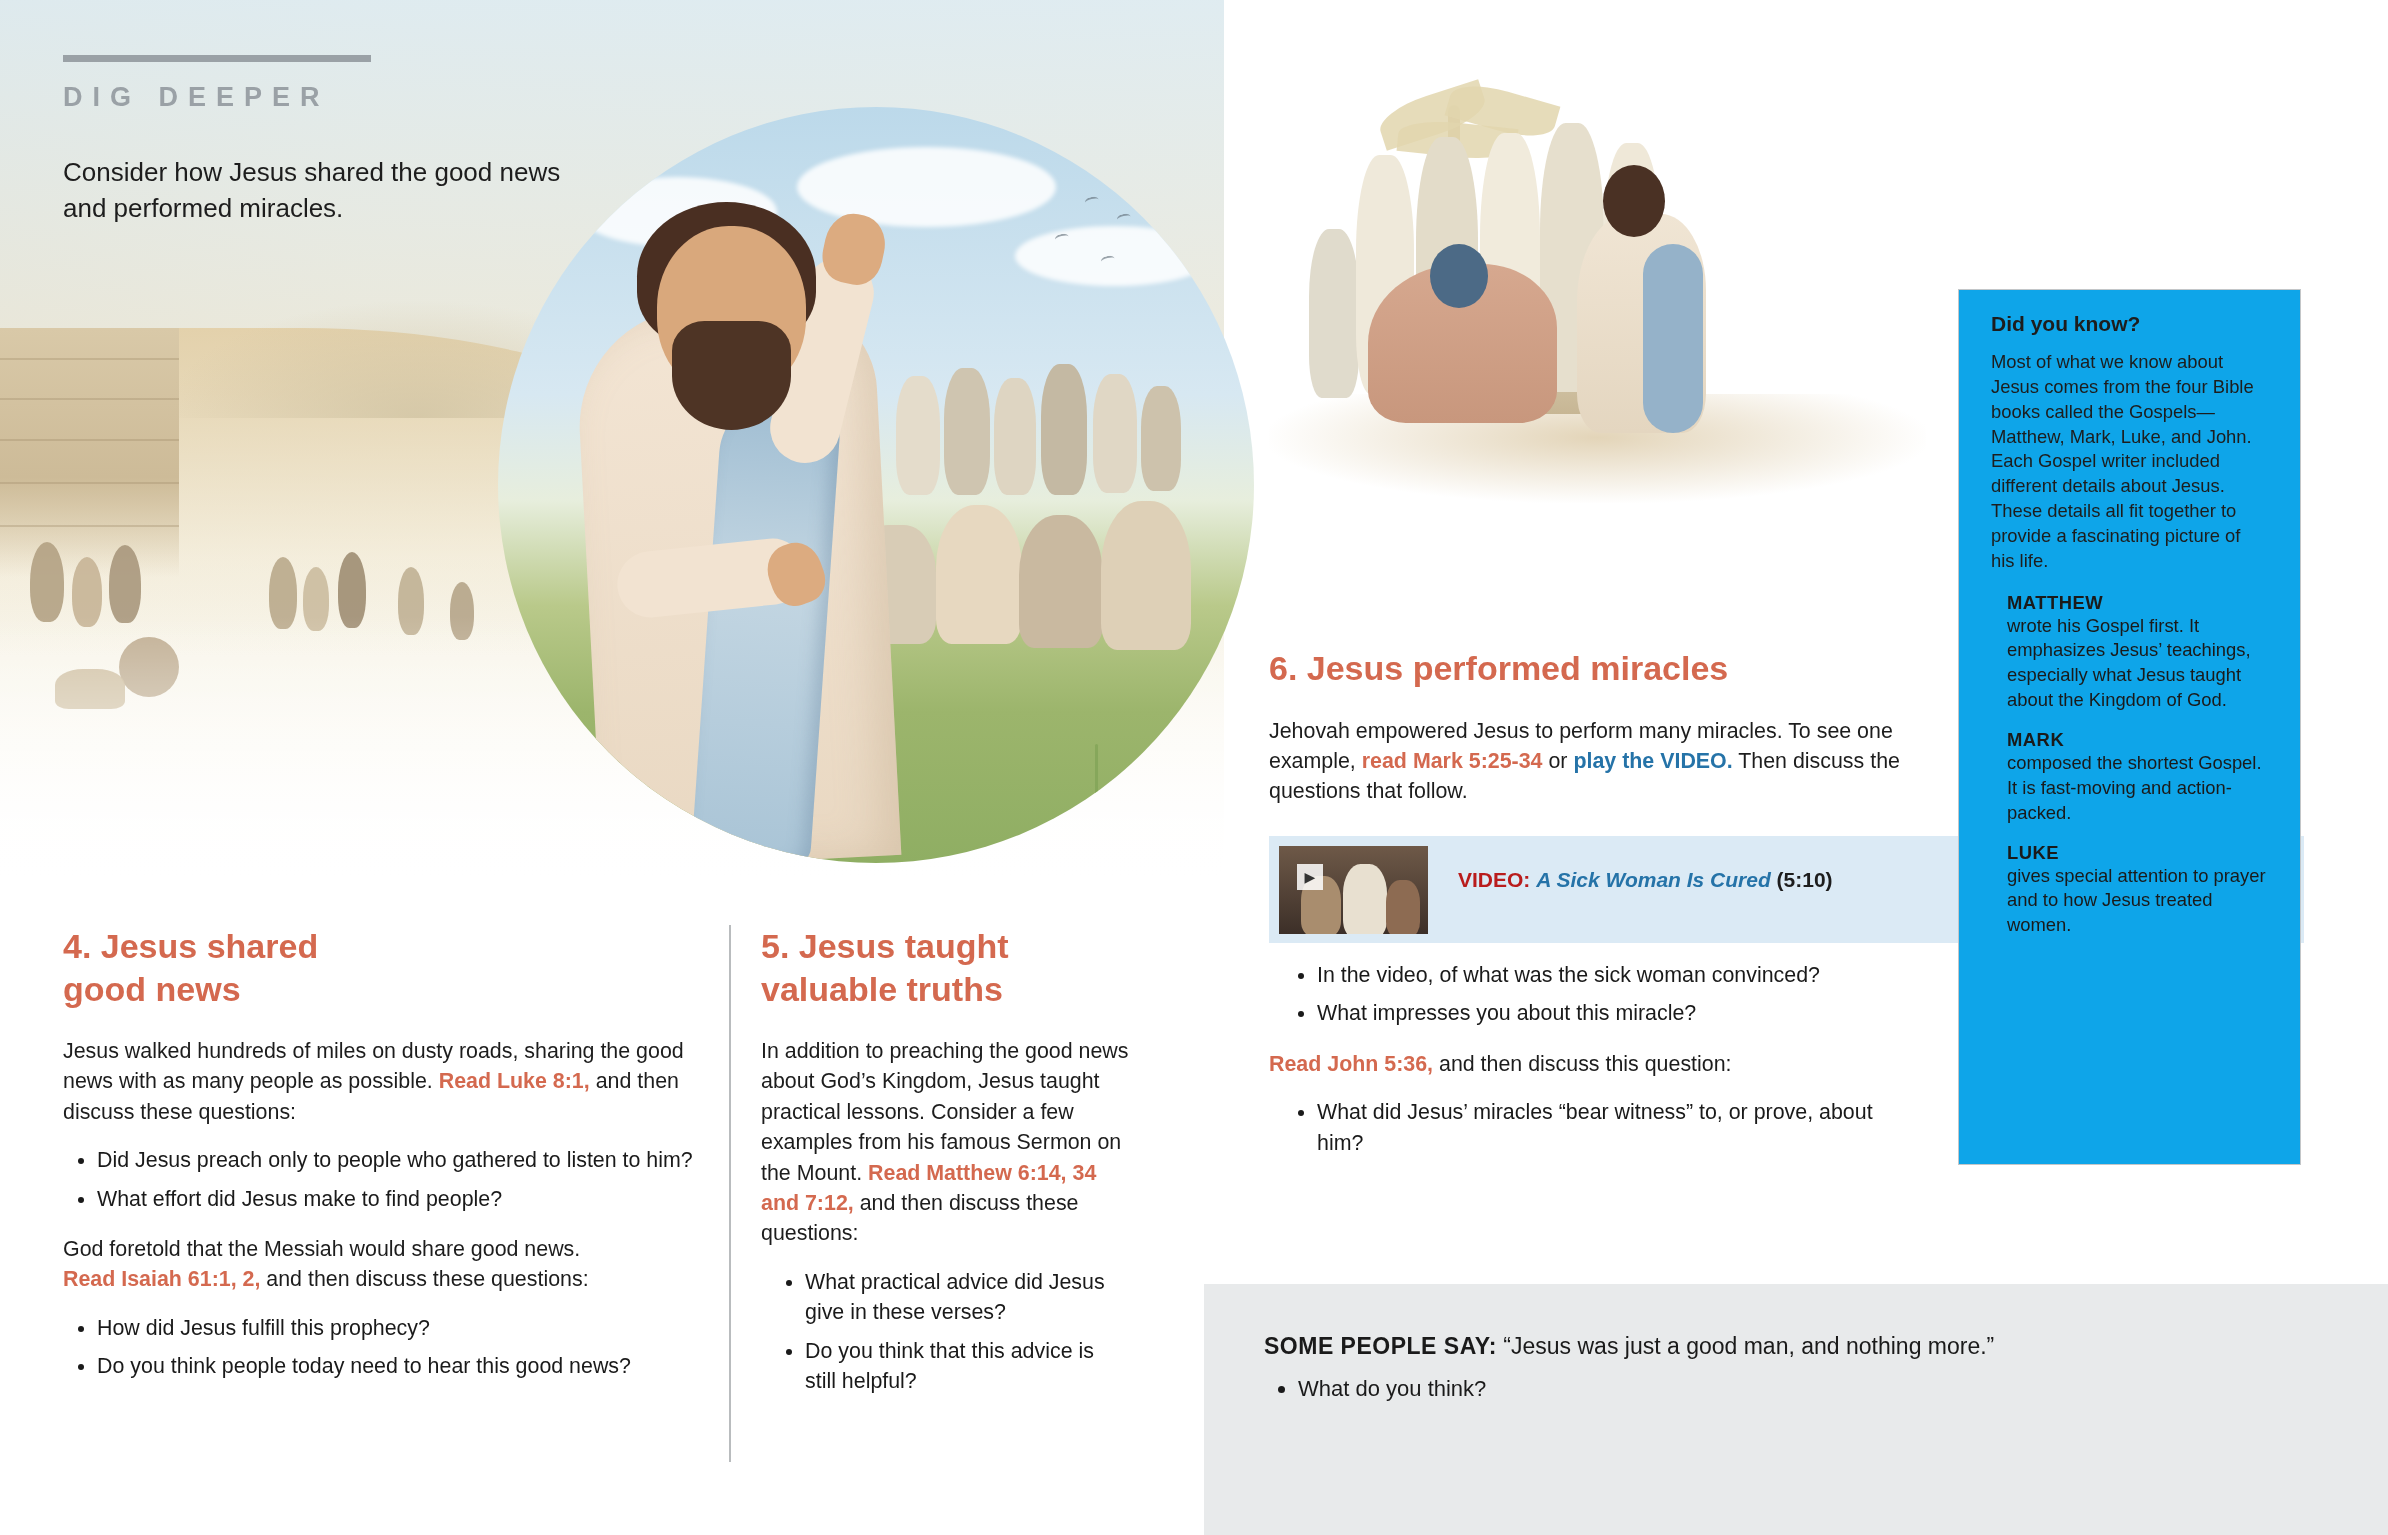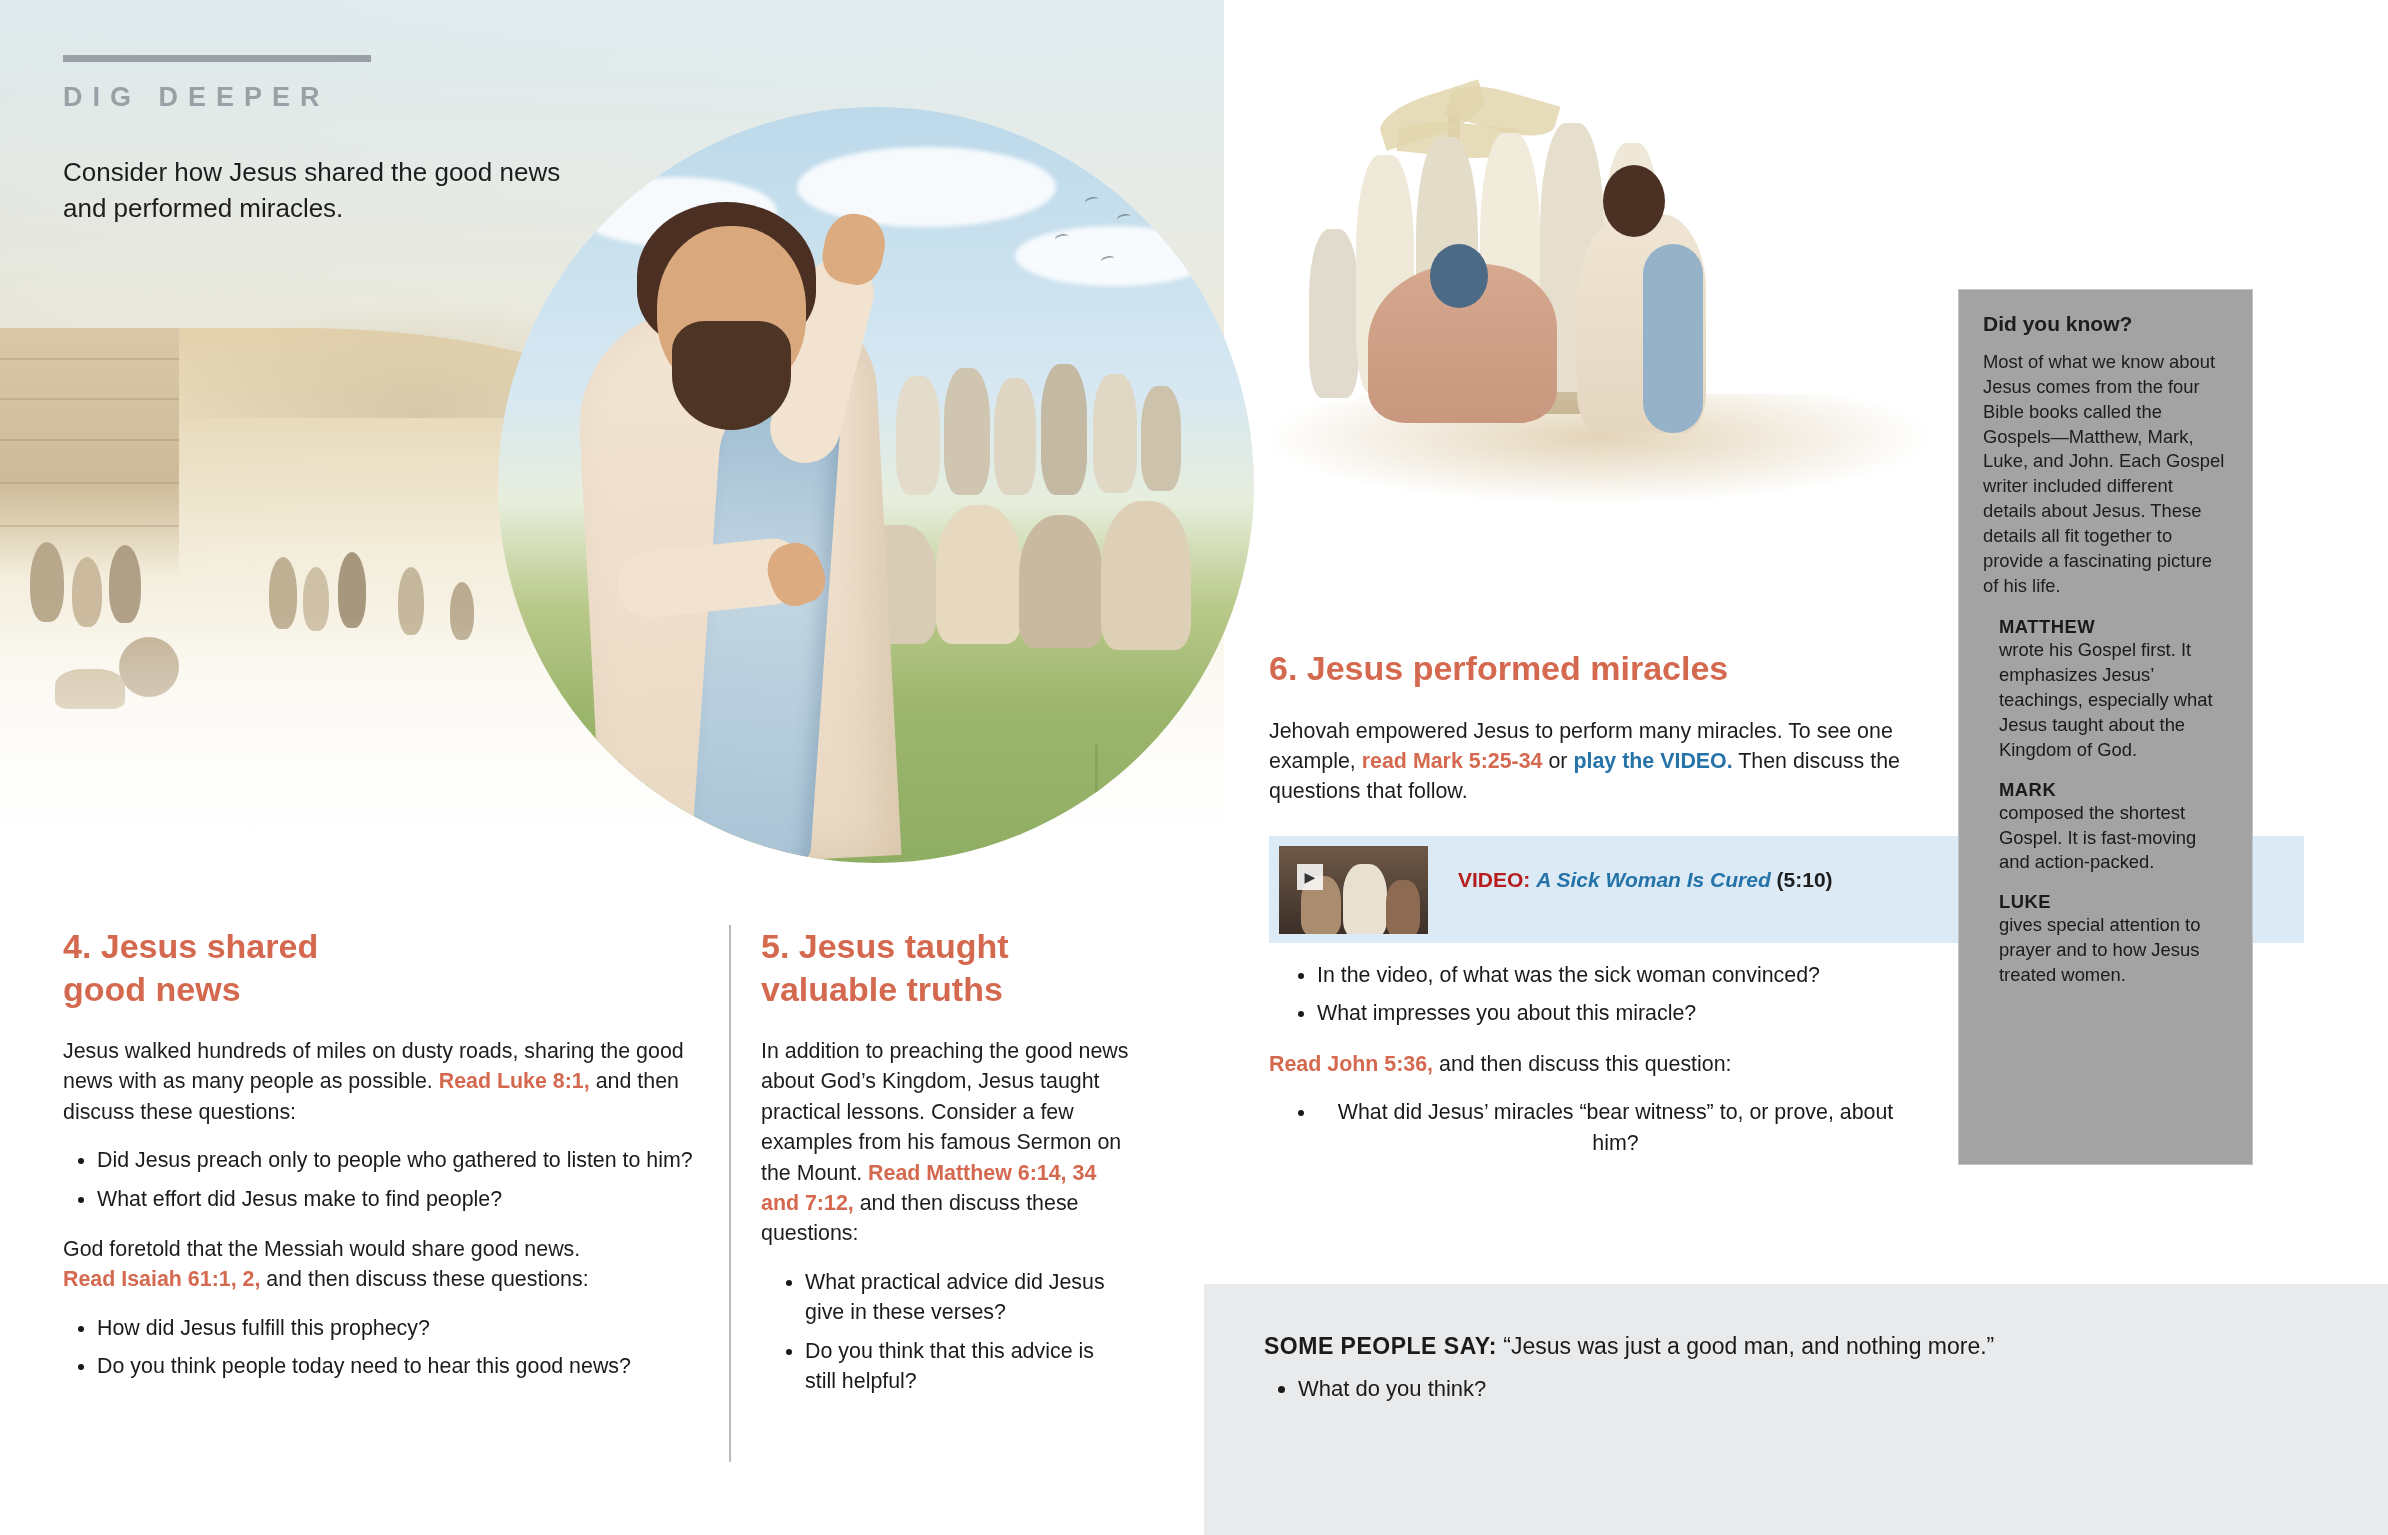--- a/index.html
+++ b/index.html
@@ -146,22 +146,22 @@
   }
   .video-label{
     position:absolute; left:189px; top:32px; font-size:21px; color:#1d1d1d;
   }
   .video-label .vtag{ color:#b91c1c; font-weight:bold;}
   .video-label .vtitle{ color:#2573a8; font-weight:bold; font-style:italic;}
   .video-label .vtime{ font-weight:bold; color:#1d1d1d;}
 
   
   .dyk{
-    position:absolute; left:1958px; top:289px; width:295px; height:876px;
-    border:1px solid #c3c6c8; background:#a3a3a3; padding:22px 24px;
+    position:absolute; left:1958px; top:289px; width:343px; height:876px;
+    border:1px solid #c3c6c8; background:#0ea5e9; padding:22px 32px;
   }
   .dyk h3{ margin:0 0 14px 0; font-size:21px; font-weight:bold; color:#1d1d1d;}
   .dyk p{ margin:0 0 18px 0; font-size:18.4px; line-height:1.35; color:#1d1d1d;}
   .dyk .gospel{ margin:0 0 16px 0; padding-left:16px;}
   .dyk .gname{ font-weight:bold; font-size:18.4px; letter-spacing:0.5px;}
   .dyk .gdesc{ font-size:18.4px; line-height:1.35; }
 
   
   .sps{
     position:absolute; left:1204px; top:1284px; width:1348px; height:252px;
@@ -326,21 +326,21 @@
 
   <div class="col" style="left:1269px; top:960px; width:1015px;">
     <ul class="q" style="padding-left:48px;">
       <li>In the video, of what was the sick woman convinced?</li>
       <li>What impresses you about this miracle?</li>
     </ul>
     <p class="body-t" style="margin-top:18px;">
       <span class="scripture">Read John 5:36,</span><span> and then discuss this question:</span>
     </p>
     <ul class="q" style="padding-left:48px;">
-      <li style="width:597px;text-align:center;">What did Jesus’ miracles “bear witness” to, or prove, about him?</li>
+      <li style="width:597px;">What did Jesus’ miracles “bear witness” to, or prove, about him?</li>
     </ul>
   </div>
 
   <div class="dyk">
     <h3>Did you know?</h3>
     <p>Most of what we know about Jesus comes from the four Bible books called the Gospels—Matthew, Mark, Luke, and John. Each Gospel writer included different details about Jesus. These details all fit together to provide a fascinating picture of his life.</p>
     <div class="gospel">
       <div class="gname">MATTHEW</div>
       <div class="gdesc">wrote his Gospel first. It emphasizes Jesus’ teachings, especially what Jesus taught about the Kingdom of God.</div>
     </div>

